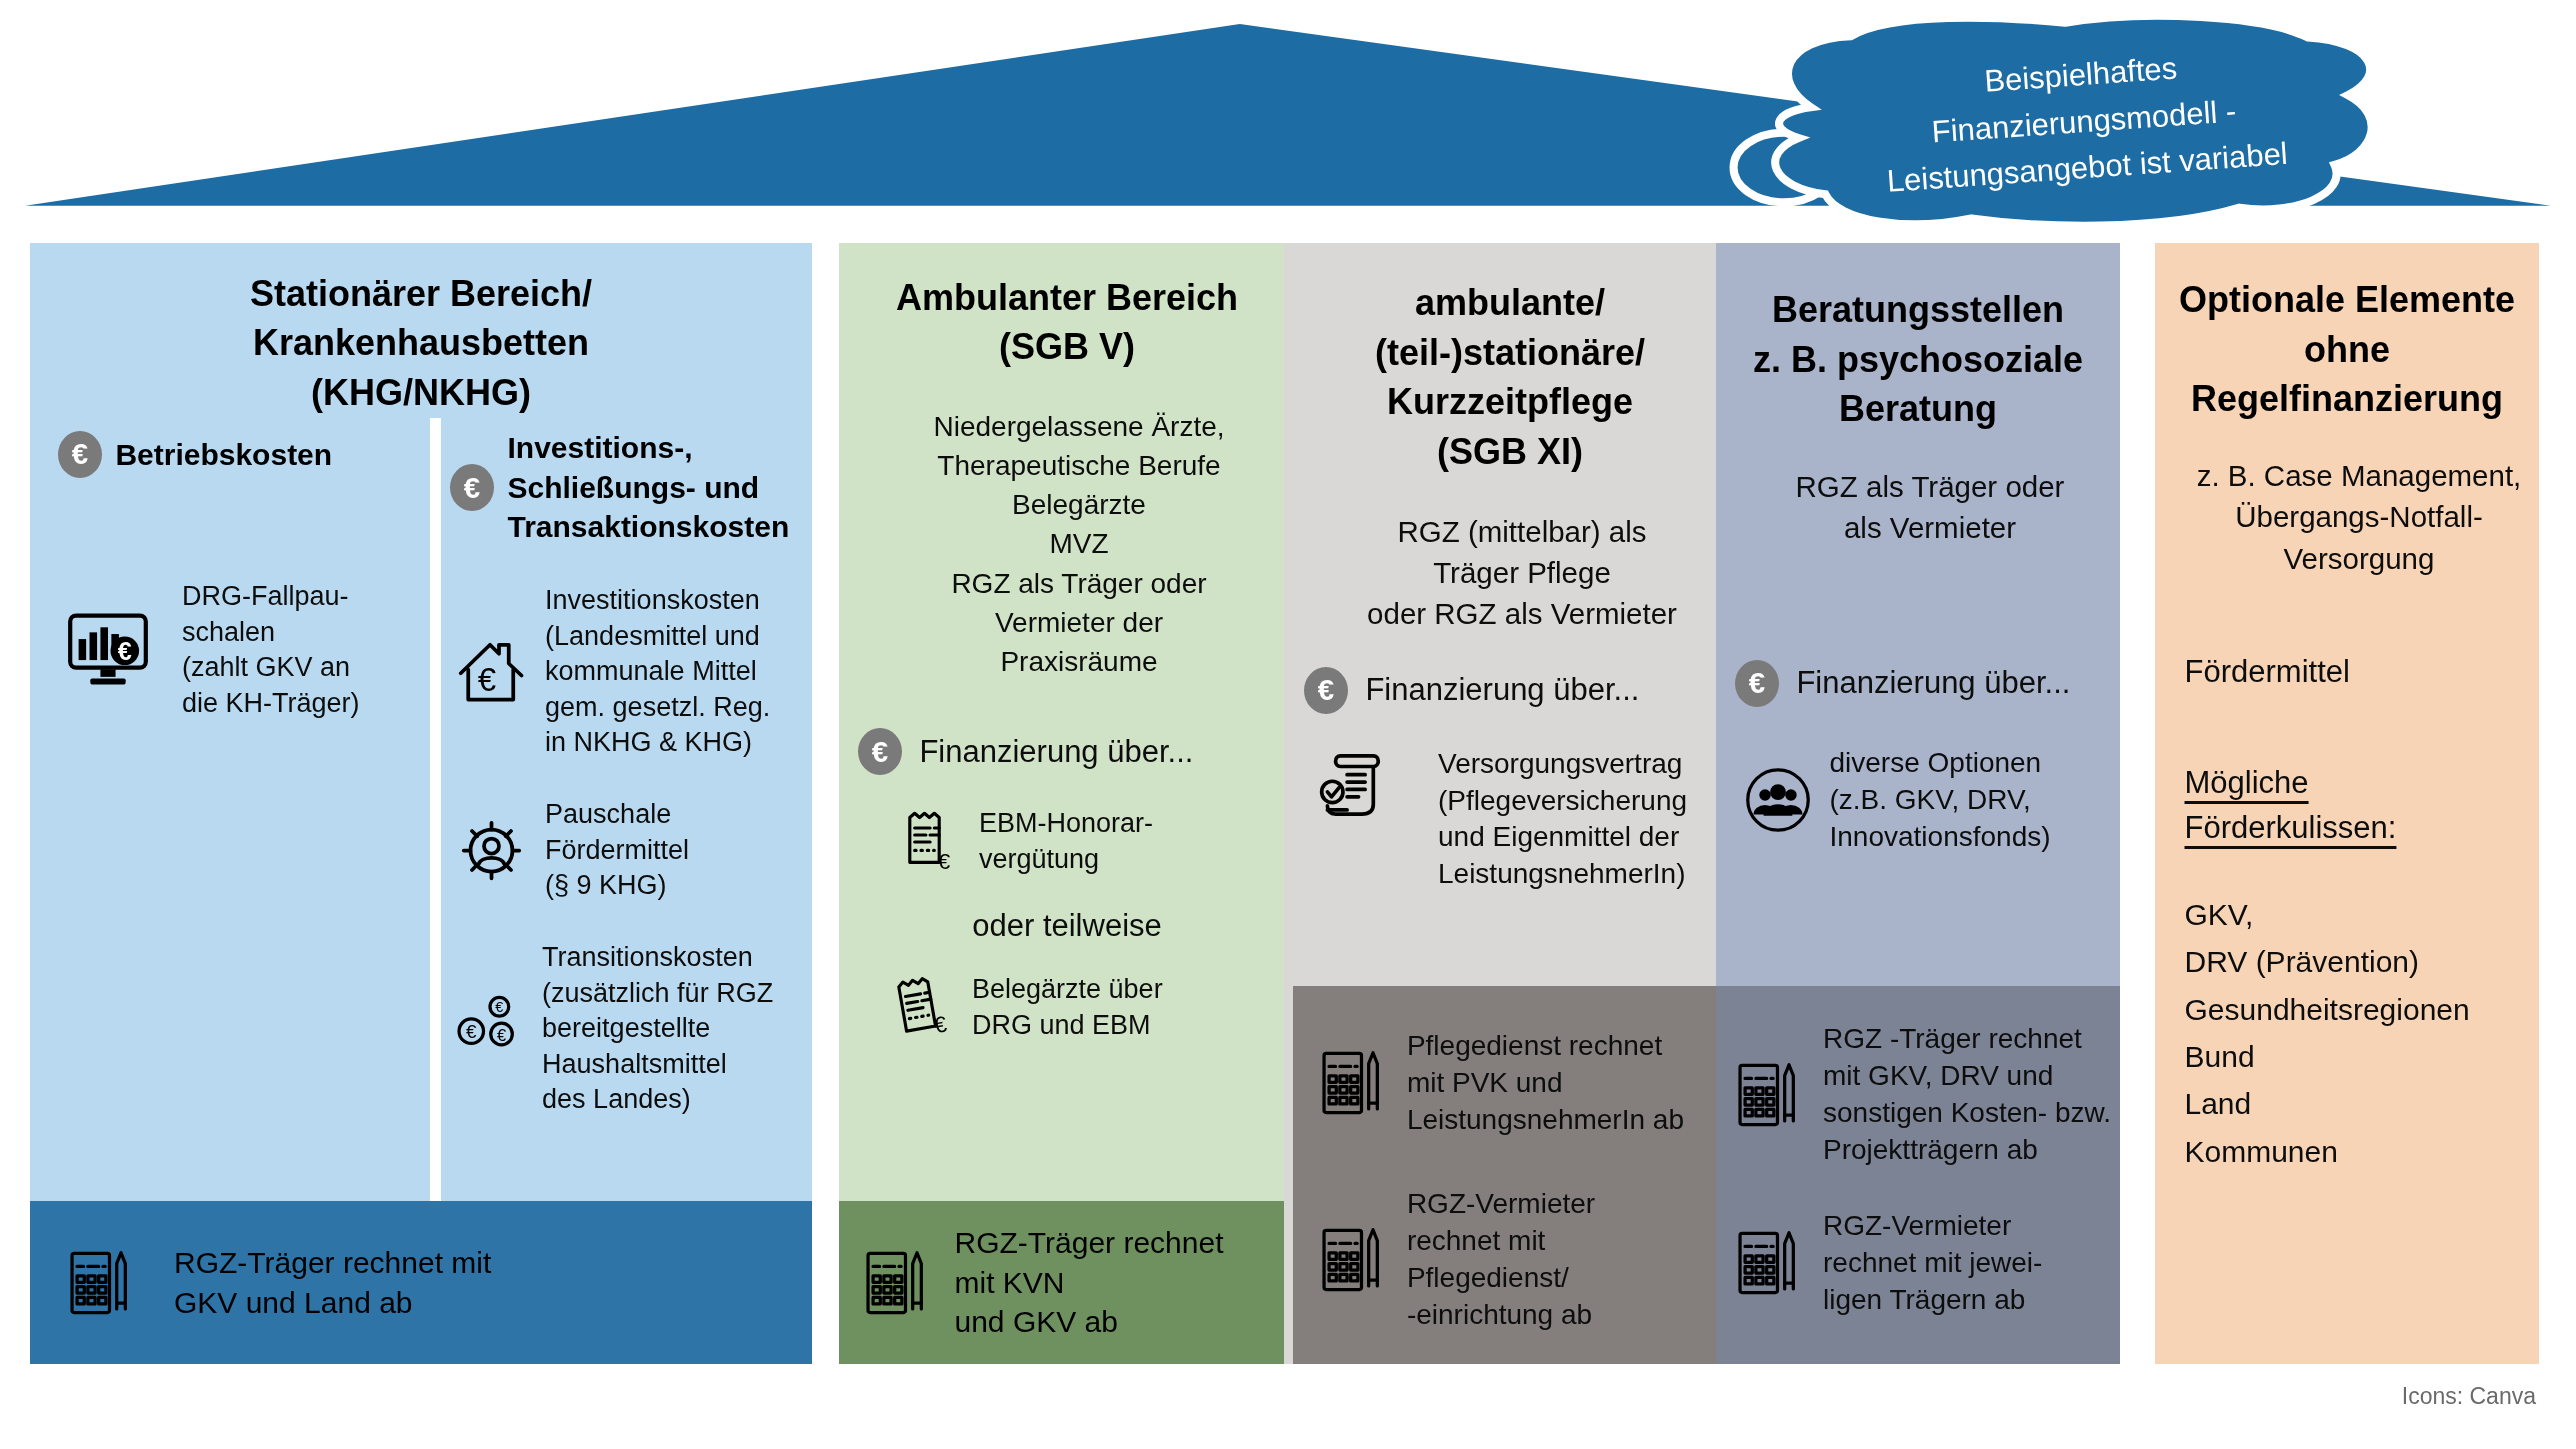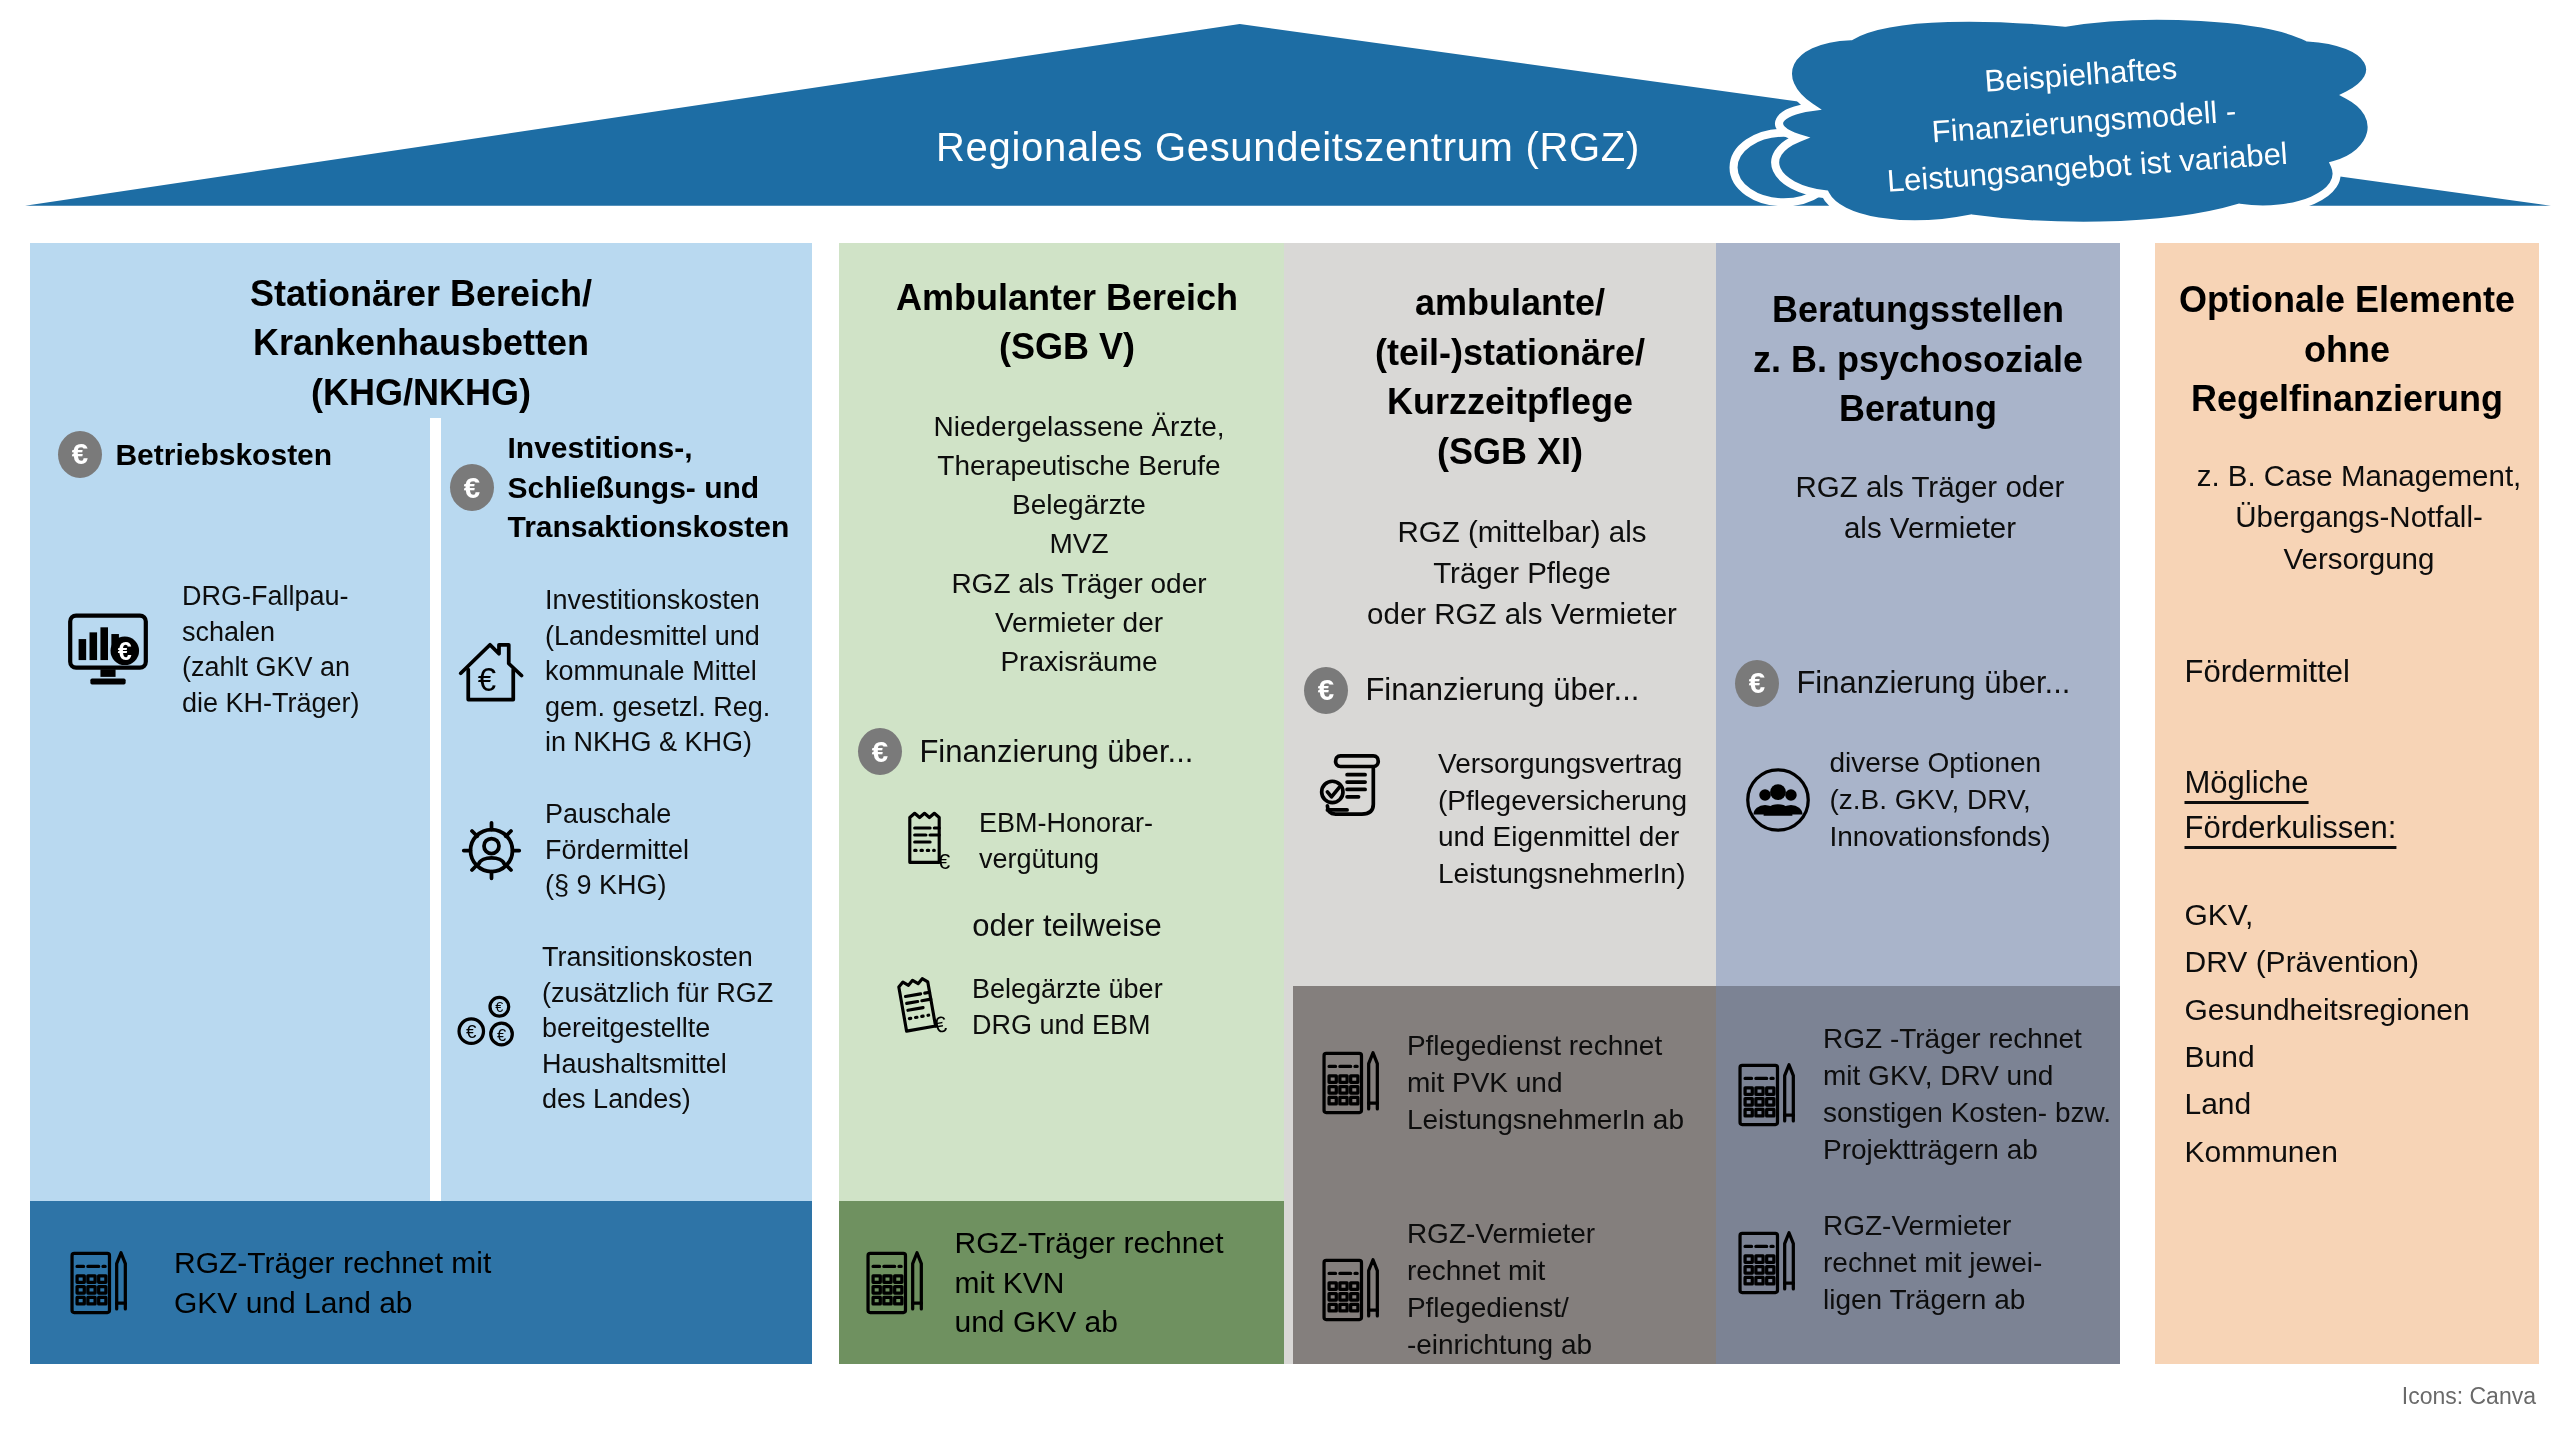--- a/index.html
+++ b/index.html
@@ -59,21 +59,21 @@
   #col2 .item-row.second{margin-top:28px;margin-left:47px;}
   #col2 .bar{background:var(--col2-bar,#6f9160);padding-left:23.5px;}
 
   #col3{left:1284px;width:452px;background:var(--col3-bg,#d9d8d6);}
   #col3 .c-header{padding-top:35px;}
   #col3 .c-body{margin-top:34px;font-size:29.5px;}
   #col3 .fin-row{margin-top:32px;padding-left:20px;}
   #col3 .item-row{margin:32px 10px 0 27px;align-items:flex-start;gap:45px;}
   #col3 .item-text{font-size:28px;}
   #col3 .darkbox{background:var(--col3-dark,#847f7d);margin-left:9.4px;margin-right:9.4px;
-                 padding:42px 13.4px 0 25.5px;gap:47px;justify-content:space-between;}
+                 padding:42px 13.4px 0 25.5px;gap:47px;}
 
   #col4{left:1716px;width:404px;background:var(--col4-bg,#a9b4ca);}
   #col4 .c-header{padding-top:42px;}
   #col4 .c-body{margin-top:32px;font-size:29.5px;}
   #col4 .fin-row{margin-top:111px;padding-left:19px;}
   #col4 .item-row{margin:38px 8px 0 25.5px;}
   #col4 .item-text{font-size:28px;}
   #col4 .darkbox{background:var(--col4-dark,#7c8394);padding:35px 6.7px 0 19px;gap:39px;}
 
   #col5{left:2155px;width:384px;background:var(--col5-bg,#f7d4b6);}
@@ -175,21 +175,20 @@
 
 <div id="canvas">
 
   <svg class="roof-svg" width="2576" height="268" viewBox="0 0 3840 400">
     <polygon points="35,307 1848,36 3805,307" style="fill:var(--roof,#1d6da4)"></polygon>
     <g>
       <ellipse cx="2660" cy="250" rx="75" ry="52" style="fill:var(--roof,#1d6da4)" stroke="#ffffff" stroke-width="12"></ellipse>
       <path style="fill:var(--roof,#1d6da4)" stroke="#ffffff" stroke-width="12" d="M2700 160 C2640 120 2660 58 2760 54 C2820 18 2980 24 3080 34 C3200 14 3380 24 3442 56 C3540 62 3562 112 3502 142 C3560 172 3542 230 3482 246 C3502 290 3422 322 3340 310 C3220 346 3040 340 2940 326 C2840 346 2742 330 2722 290 C2642 280 2622 230 2682 206 C2632 190 2652 166 2700 160 Z"></path>
     </g>
   </svg>
-  <div class="title">Regionales Gesundeitszentrum (RGZ)</div>
   <div class="cloud-text">Beispielhaftes
 Finanzierungsmodell -
 Leistungsangebot ist variabel</div>
 
   <div class="col" id="col1">
     <div class="c-header">Stationärer Bereich/
 Krankenhausbetten
 (KHG/NKHG)</div>
     <div class="c1-body">
       <div class="c1-left">

